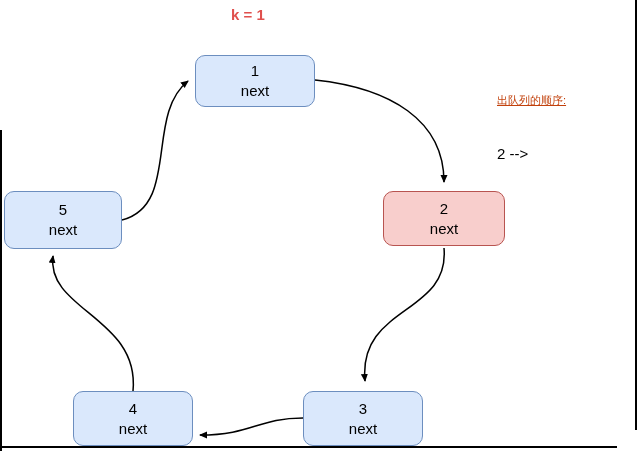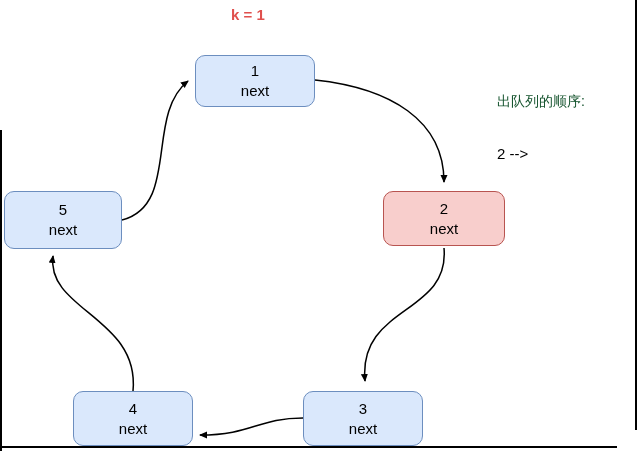--- a/index.html
+++ b/index.html
@@ -14,21 +14,21 @@
     align-items:center;justify-content:center;box-sizing:border-box;
     font-size:15px;color:#000;line-height:20px;text-align:center;
   }
   .node.blue{background:#dae8fc;border:1px solid #6c8ebf;}
   .node.red{background:#f8cecc;border:1px solid #b85450;}
   .k-label{
     position:absolute;left:231px;top:6px;color:#e0504d;font-size:15px;
     font-weight:bold;white-space:nowrap;
   }
   .side-heading{
-    position:absolute;left:497px;top:93px;color:#14532d;font-size:14px;white-space:nowrap;
+    position:absolute;left:497px;top:93px;color:#c2410c;font-size:11px;white-space:nowrap;text-decoration:underline;
   }
   .side-seq{
     position:absolute;left:497px;top:145px;color:#000;font-size:15px;white-space:nowrap;
   }
 </style>
 </head>
 <body>
 
 <div class="stage">
 

